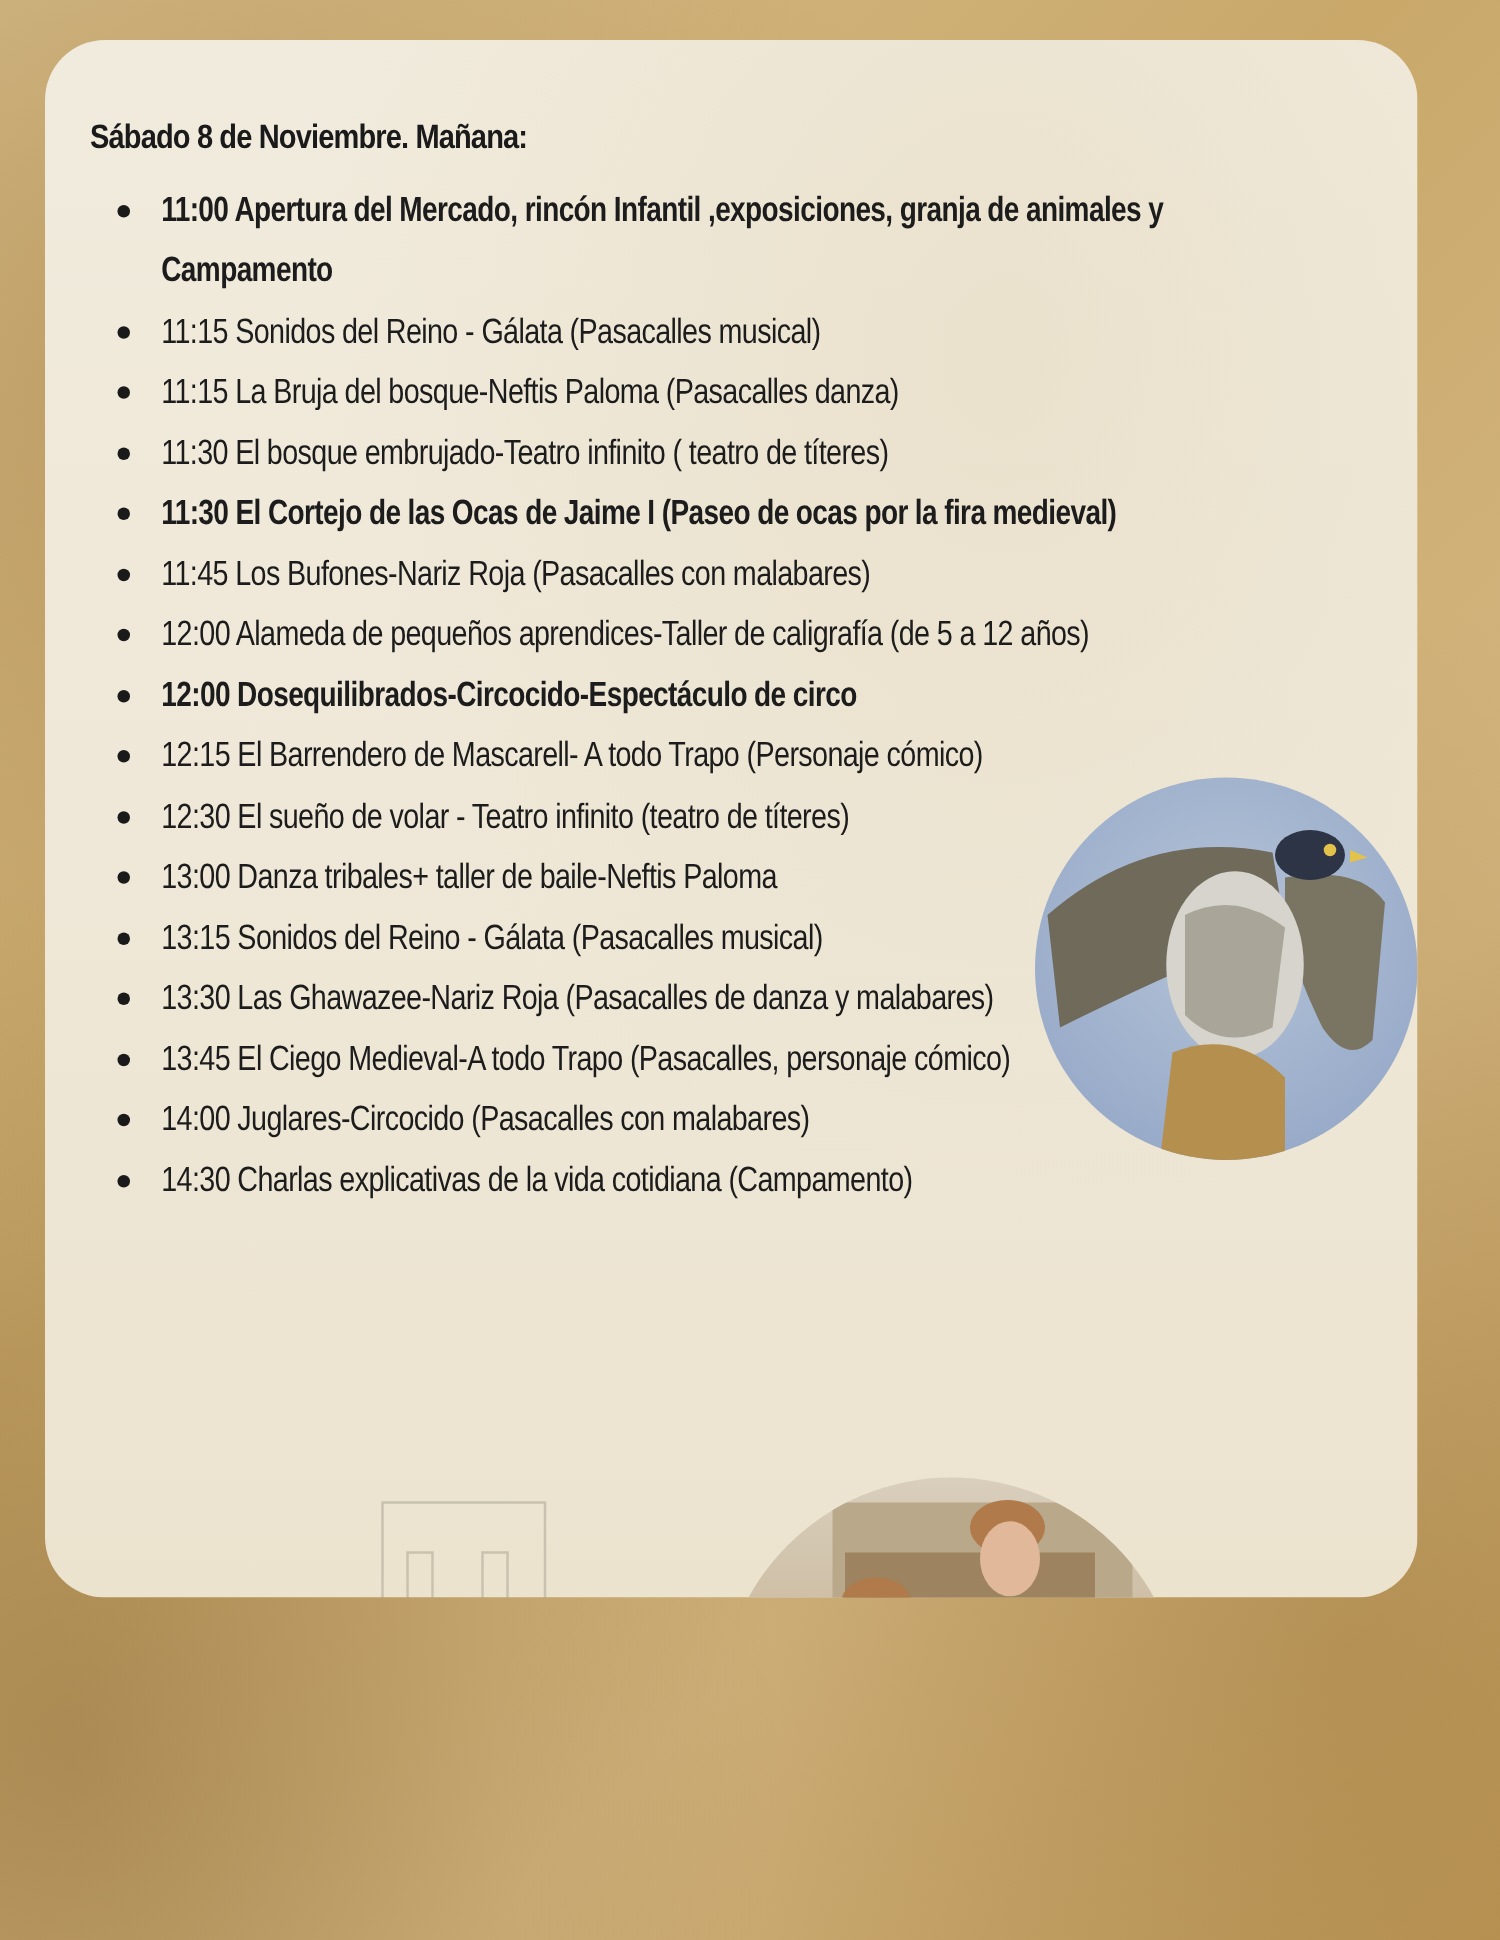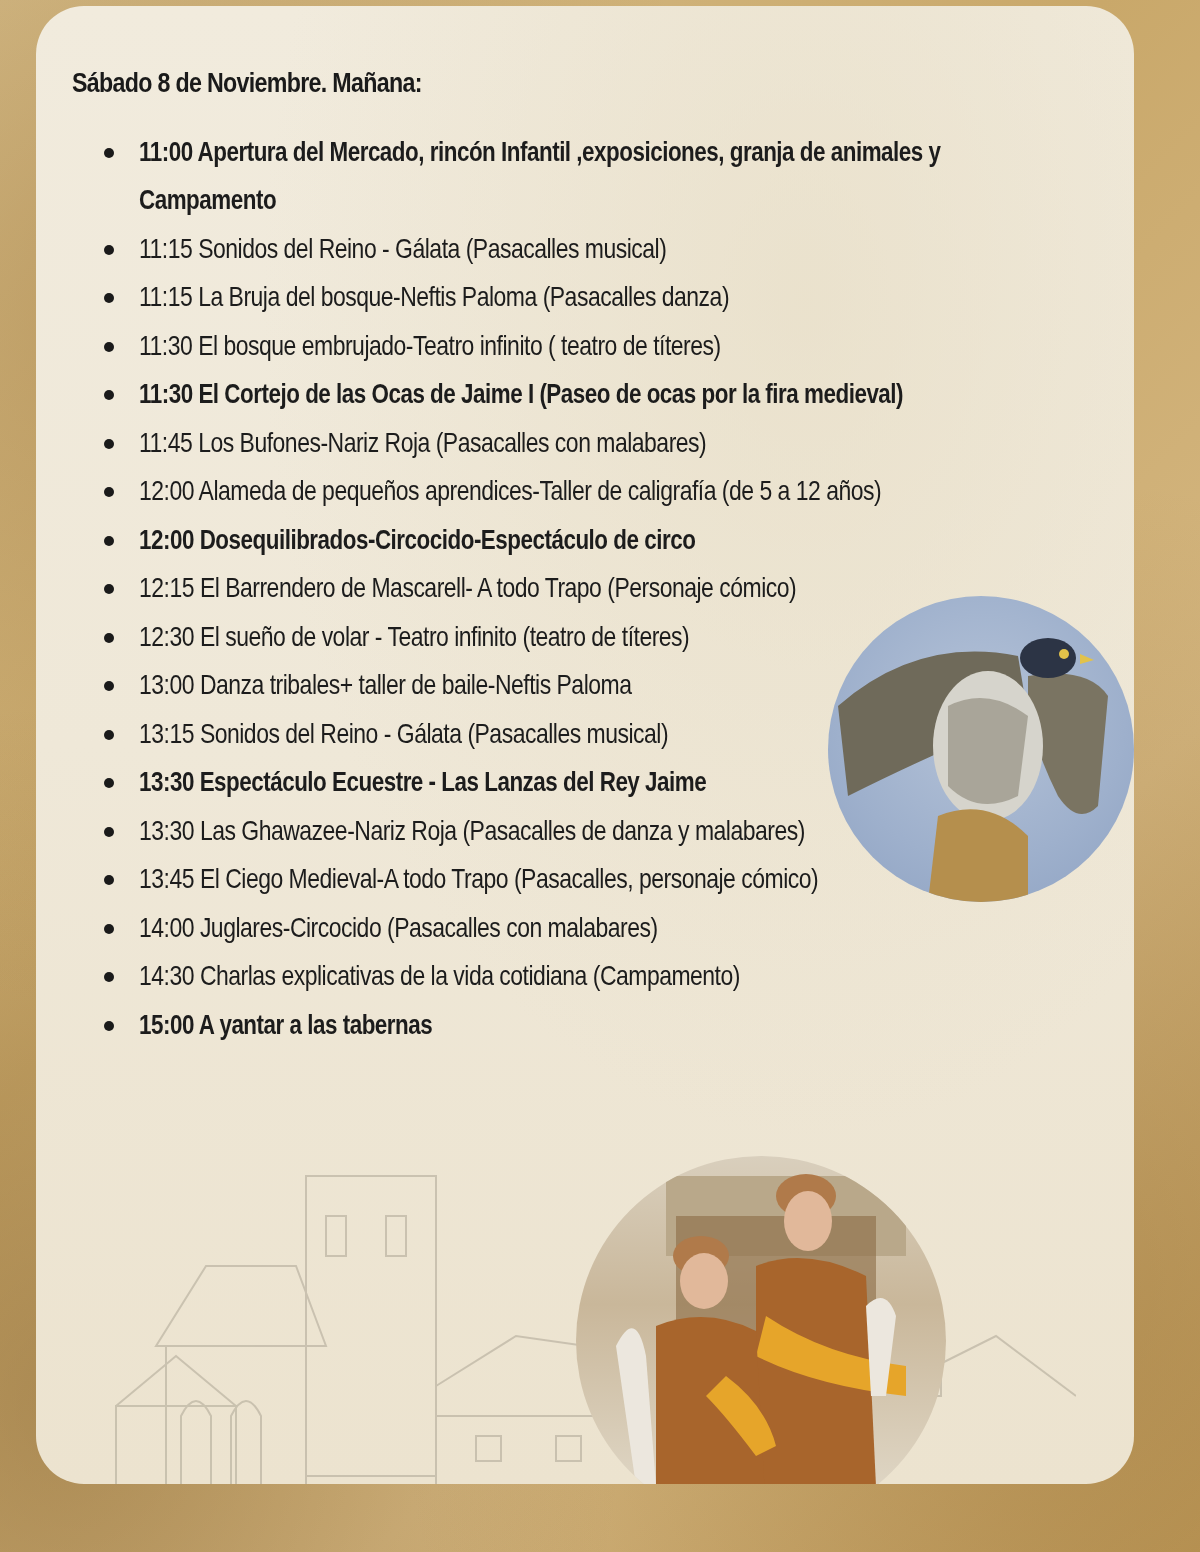--- a/index.html
+++ b/index.html
@@ -6,40 +6,40 @@
     body {
       width: 1200px; height: 1552px; overflow: hidden; position: relative;
       background:
         radial-gradient(ellipse at 10% 20%, rgba(150,110,50,0.35) 0%, rgba(150,110,50,0) 40%),
         radial-gradient(ellipse at 90% 85%, rgba(140,100,40,0.35) 0%, rgba(140,100,40,0) 45%),
         radial-gradient(ellipse at 5% 90%, rgba(120,85,35,0.4) 0%, rgba(120,85,35,0) 35%),
         linear-gradient(135deg, #d8bf8c 0%, #c9a86a 40%, #d4b680 70%, #c29e5e 100%);
       font-family: "Liberation Sans", sans-serif;
     }
     .panel {
-      position: absolute; left: 36px; top: 6px; width: 1098px; height: 1478px;
+      position: absolute; left: 36px; top: 32px; width: 1098px; height: 1246px;
       border-radius: 48px;
       background:
         radial-gradient(ellipse at 70% 20%, rgba(230,220,195,0.6) 0%, rgba(230,220,195,0) 50%),
         linear-gradient(180deg, #f1ebdd 0%, #efe8d8 50%, #ece3cf 100%);
       overflow: hidden;
     }
     .sketch {
       position: absolute; left: 60px; top: 1150px; width: 980px; height: 330px;
       opacity: 0.35;
     }
     .heading {
       position: absolute; left: 36px; top: 62px;
       font-weight: bold; font-size: 27px; color: #1a1a1a;
       letter-spacing: -0.8px; transform: scaleX(0.86); transform-origin: left center;
       white-space: nowrap;
     }
     .schedule {
       position: absolute; left: 52px; top: 108px; width: 1080px;
-      margin: 14px; padding: 0; list-style: none;
+      margin: 4px; padding: 0; list-style: none;
     }
     .item {
       position: relative; padding-left: 37px; color: #1c1c1c;
       font-size: 28px; line-height: 48.5px; white-space: nowrap;
     }
     .item .bullet {
       position: absolute; left: 2px; top: 20px; width: 10px; height: 10px;
       border-radius: 50%; background: #1a1a1a;
     }
     .item .text {
@@ -93,26 +93,24 @@
     <li class="item"><span class="bullet"></span><span class="text">11:15 La Bruja del bosque-Neftis Paloma (Pasacalles danza)</span></li>
     <li class="item"><span class="bullet"></span><span class="text">11:30 El bosque embrujado-Teatro infinito ( teatro de títeres)</span></li>
     <li class="item bold"><span class="bullet"></span><span class="text">11:30 El Cortejo de las Ocas de Jaime I (Paseo de ocas por la fira medieval)</span></li>
     <li class="item"><span class="bullet"></span><span class="text">11:45 Los Bufones-Nariz Roja (Pasacalles con malabares)</span></li>
     <li class="item"><span class="bullet"></span><span class="text">12:00 Alameda de pequeños aprendices-Taller de caligrafía (de 5 a 12 años)</span></li>
     <li class="item bold"><span class="bullet"></span><span class="text">12:00 Dosequilibrados-Circocido-Espectáculo de circo</span></li>
     <li class="item"><span class="bullet"></span><span class="text">12:15 El Barrendero de Mascarell- A todo Trapo (Personaje cómico)</span></li>
     <li class="item"><span class="bullet"></span><span class="text">12:30 El sueño de volar - Teatro infinito (teatro de títeres)</span></li>
     <li class="item"><span class="bullet"></span><span class="text">13:00 Danza tribales+ taller de baile-Neftis Paloma</span></li>
     <li class="item"><span class="bullet"></span><span class="text">13:15 Sonidos del Reino - Gálata (Pasacalles musical)</span></li>
-    <li class="item bold"><span class="bullet"></span><span class="text">13:30 Espectáculo Ecuestre - Las Lanzas del Rey Jaime</span></li>
     <li class="item"><span class="bullet"></span><span class="text">13:30 Las Ghawazee-Nariz Roja (Pasacalles de danza y malabares)</span></li>
     <li class="item"><span class="bullet"></span><span class="text">13:45 El Ciego Medieval-A todo Trapo (Pasacalles, personaje cómico)</span></li>
     <li class="item"><span class="bullet"></span><span class="text">14:00 Juglares-Circocido (Pasacalles con malabares)</span></li>
     <li class="item"><span class="bullet"></span><span class="text">14:30 Charlas explicativas de la vida cotidiana (Campamento)</span></li>
-    <li class="item bold"><span class="bullet"></span><span class="text">15:00 A yantar a las tabernas</span></li>
   </ul>
 
   <div class="photo falcon">
     <svg width="306" height="306" viewBox="0 0 306 306" xmlns="http://www.w3.org/2000/svg">
       <path d="M10 110 Q90 40 190 60 L200 120 Q120 150 20 200 Z" fill="#6f6a5a"></path>
       <path d="M200 80 Q260 70 280 100 L270 210 Q250 230 230 200 Q210 160 200 120 Z" fill="#7a7462"></path>
       <ellipse cx="160" cy="150" rx="55" ry="75" fill="#d6d4cc"></ellipse>
       <path d="M120 110 Q160 90 200 120 L190 200 Q150 220 120 190 Z" fill="#8a8677" opacity="0.6"></path>
       <ellipse cx="220" cy="62" rx="28" ry="20" fill="#2c3445"></ellipse>
       <circle cx="236" cy="58" r="5" fill="#e2c24a"></circle>

